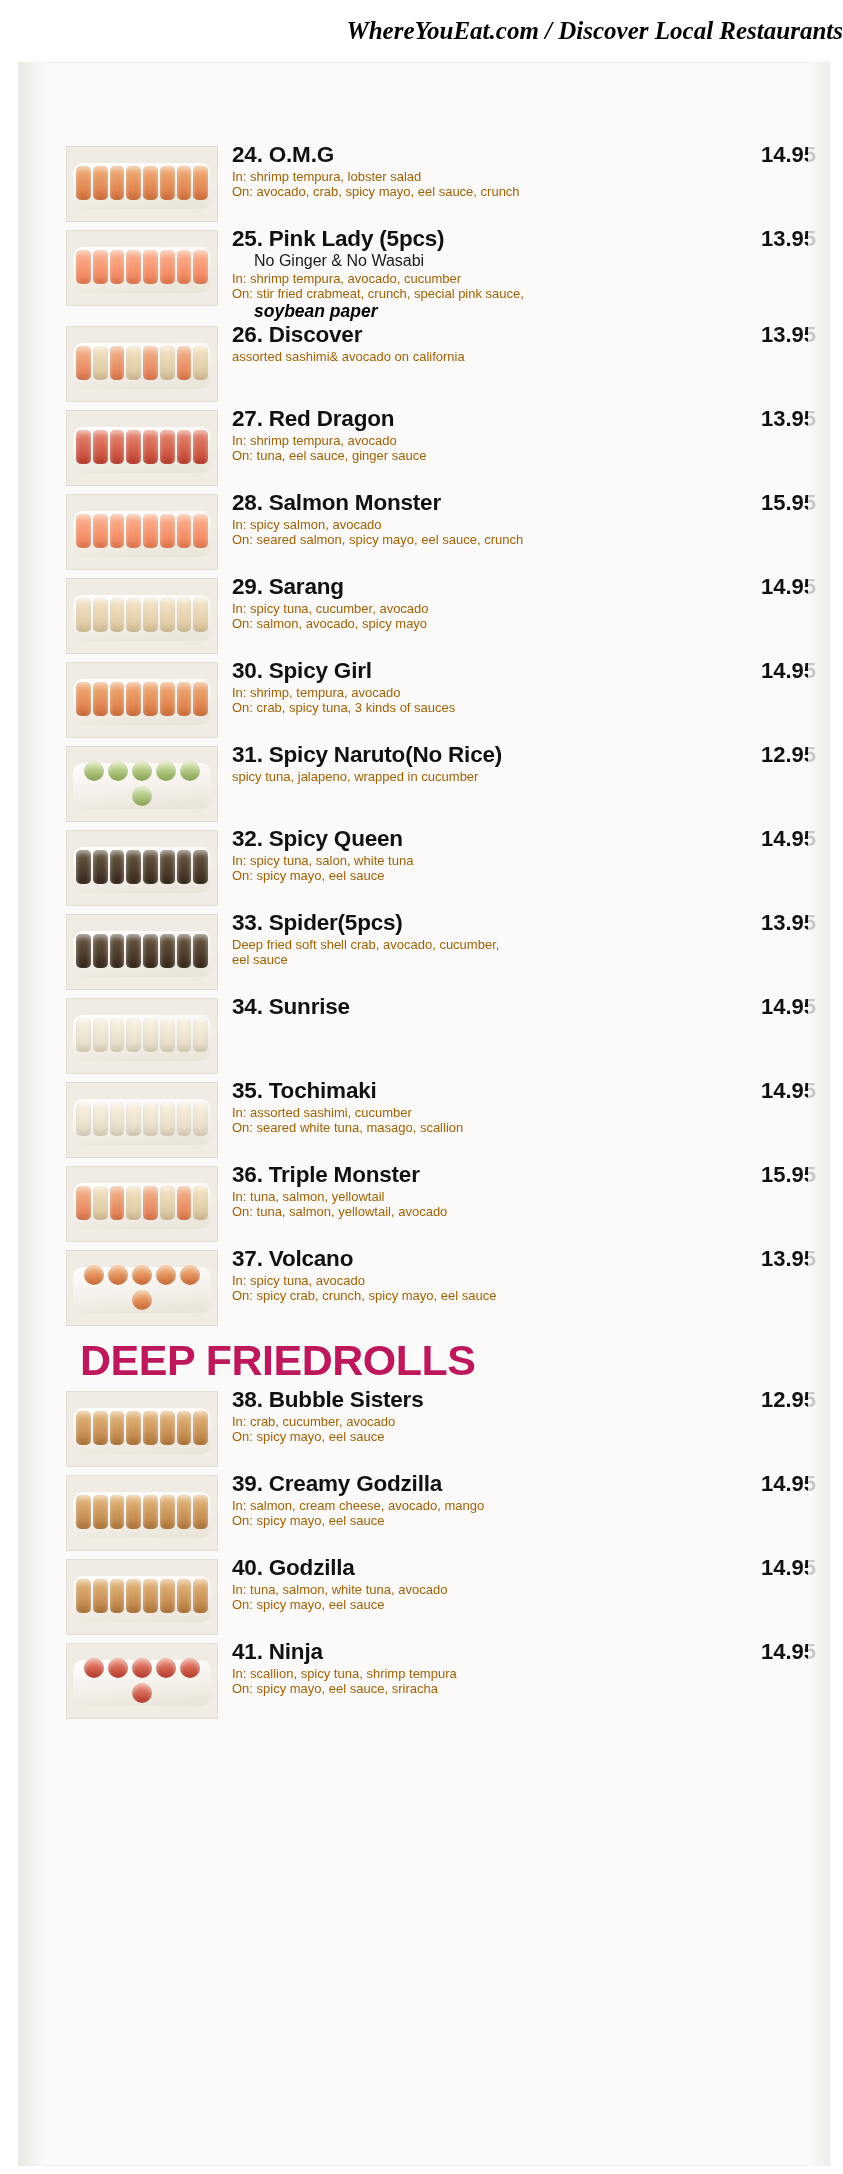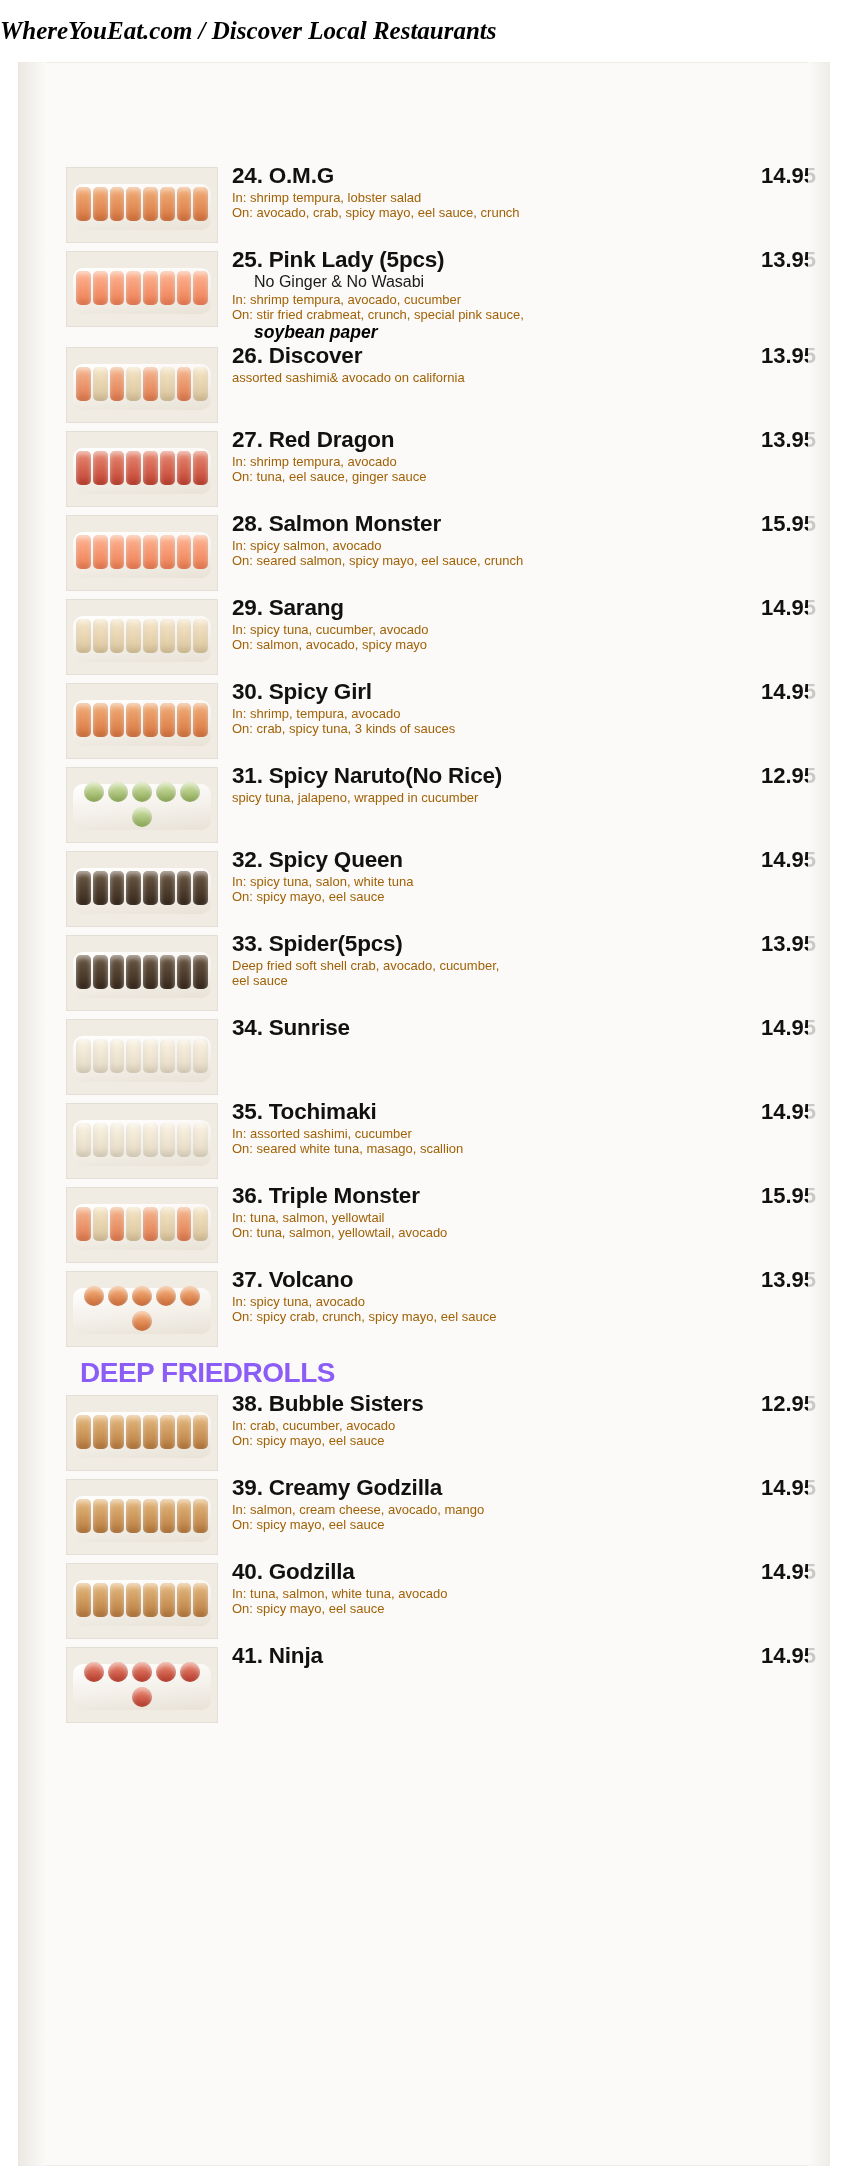--- a/index.html
+++ b/index.html
@@ -21,21 +21,21 @@
     height: 2174px;
     background: #ffffff;
   }
 
   
   .site-header {
     width: 843px;
     height: 62px;
     display: flex;
     align-items: center;
-    justify-content: flex-start;
+    justify-content: flex-end;
     background: #ffffff;
   }
   .site-header .brand {
     font-family: "Liberation Serif", serif;
     font-weight: bold;
     font-style: italic;
     font-size: 25px;
     color: #000000;
     white-space: nowrap;
   }
@@ -63,21 +63,21 @@
     position: absolute;
     right: 0; top: 0;
     width: 22px; height: 100%;
     background: linear-gradient(to left, #eceae5, #fbfaf8);
     opacity: .8;
   }
 
   .menu-list {
     position: absolute;
     left: 0;
-    top: 101px;
+    top: 80px;
     width: 812px;
   }
 
   .menu-row {
     position: relative;
     display: flex;
     align-items: flex-start;
     min-height: 84px;
     padding: 0 0 0 48px;
     box-sizing: border-box;
@@ -183,23 +183,23 @@
     padding-left: 22px;
   }
   .bold-italic {
     font-weight: bold;
     font-style: italic;
     padding-left: 22px;
     font-size: 17.5px;
   }
 
   .section-heading {
-    font-size: 28px;
+    font-size: 43px;
     font-weight: bold;
-    color: #8b5cf6;
+    color: #be185d;
     letter-spacing: -0.5px;
     padding: 6px 0 2px 62px;
   }
 </style>
 </head>
 <body>
 
 <div class="page">
 
   <div class="site-header">
@@ -604,18 +604,20 @@
               <span></span>
               <span></span>
               <span></span>
             </div>
           </div>
           <div class="row-body">
             <div class="row-title-line">
               <div class="item-name"><span>41.</span> <span>Ninja</span></div>
               <div class="item-price">14.95</div>
             </div>
+            <div class="desc">In: scallion, spicy tuna, shrimp tempura
+On: spicy mayo, eel sauce, sriracha</div>
           </div>
         </div>
       </div>
   </div>
 
 </div>
 
 </body></html>

